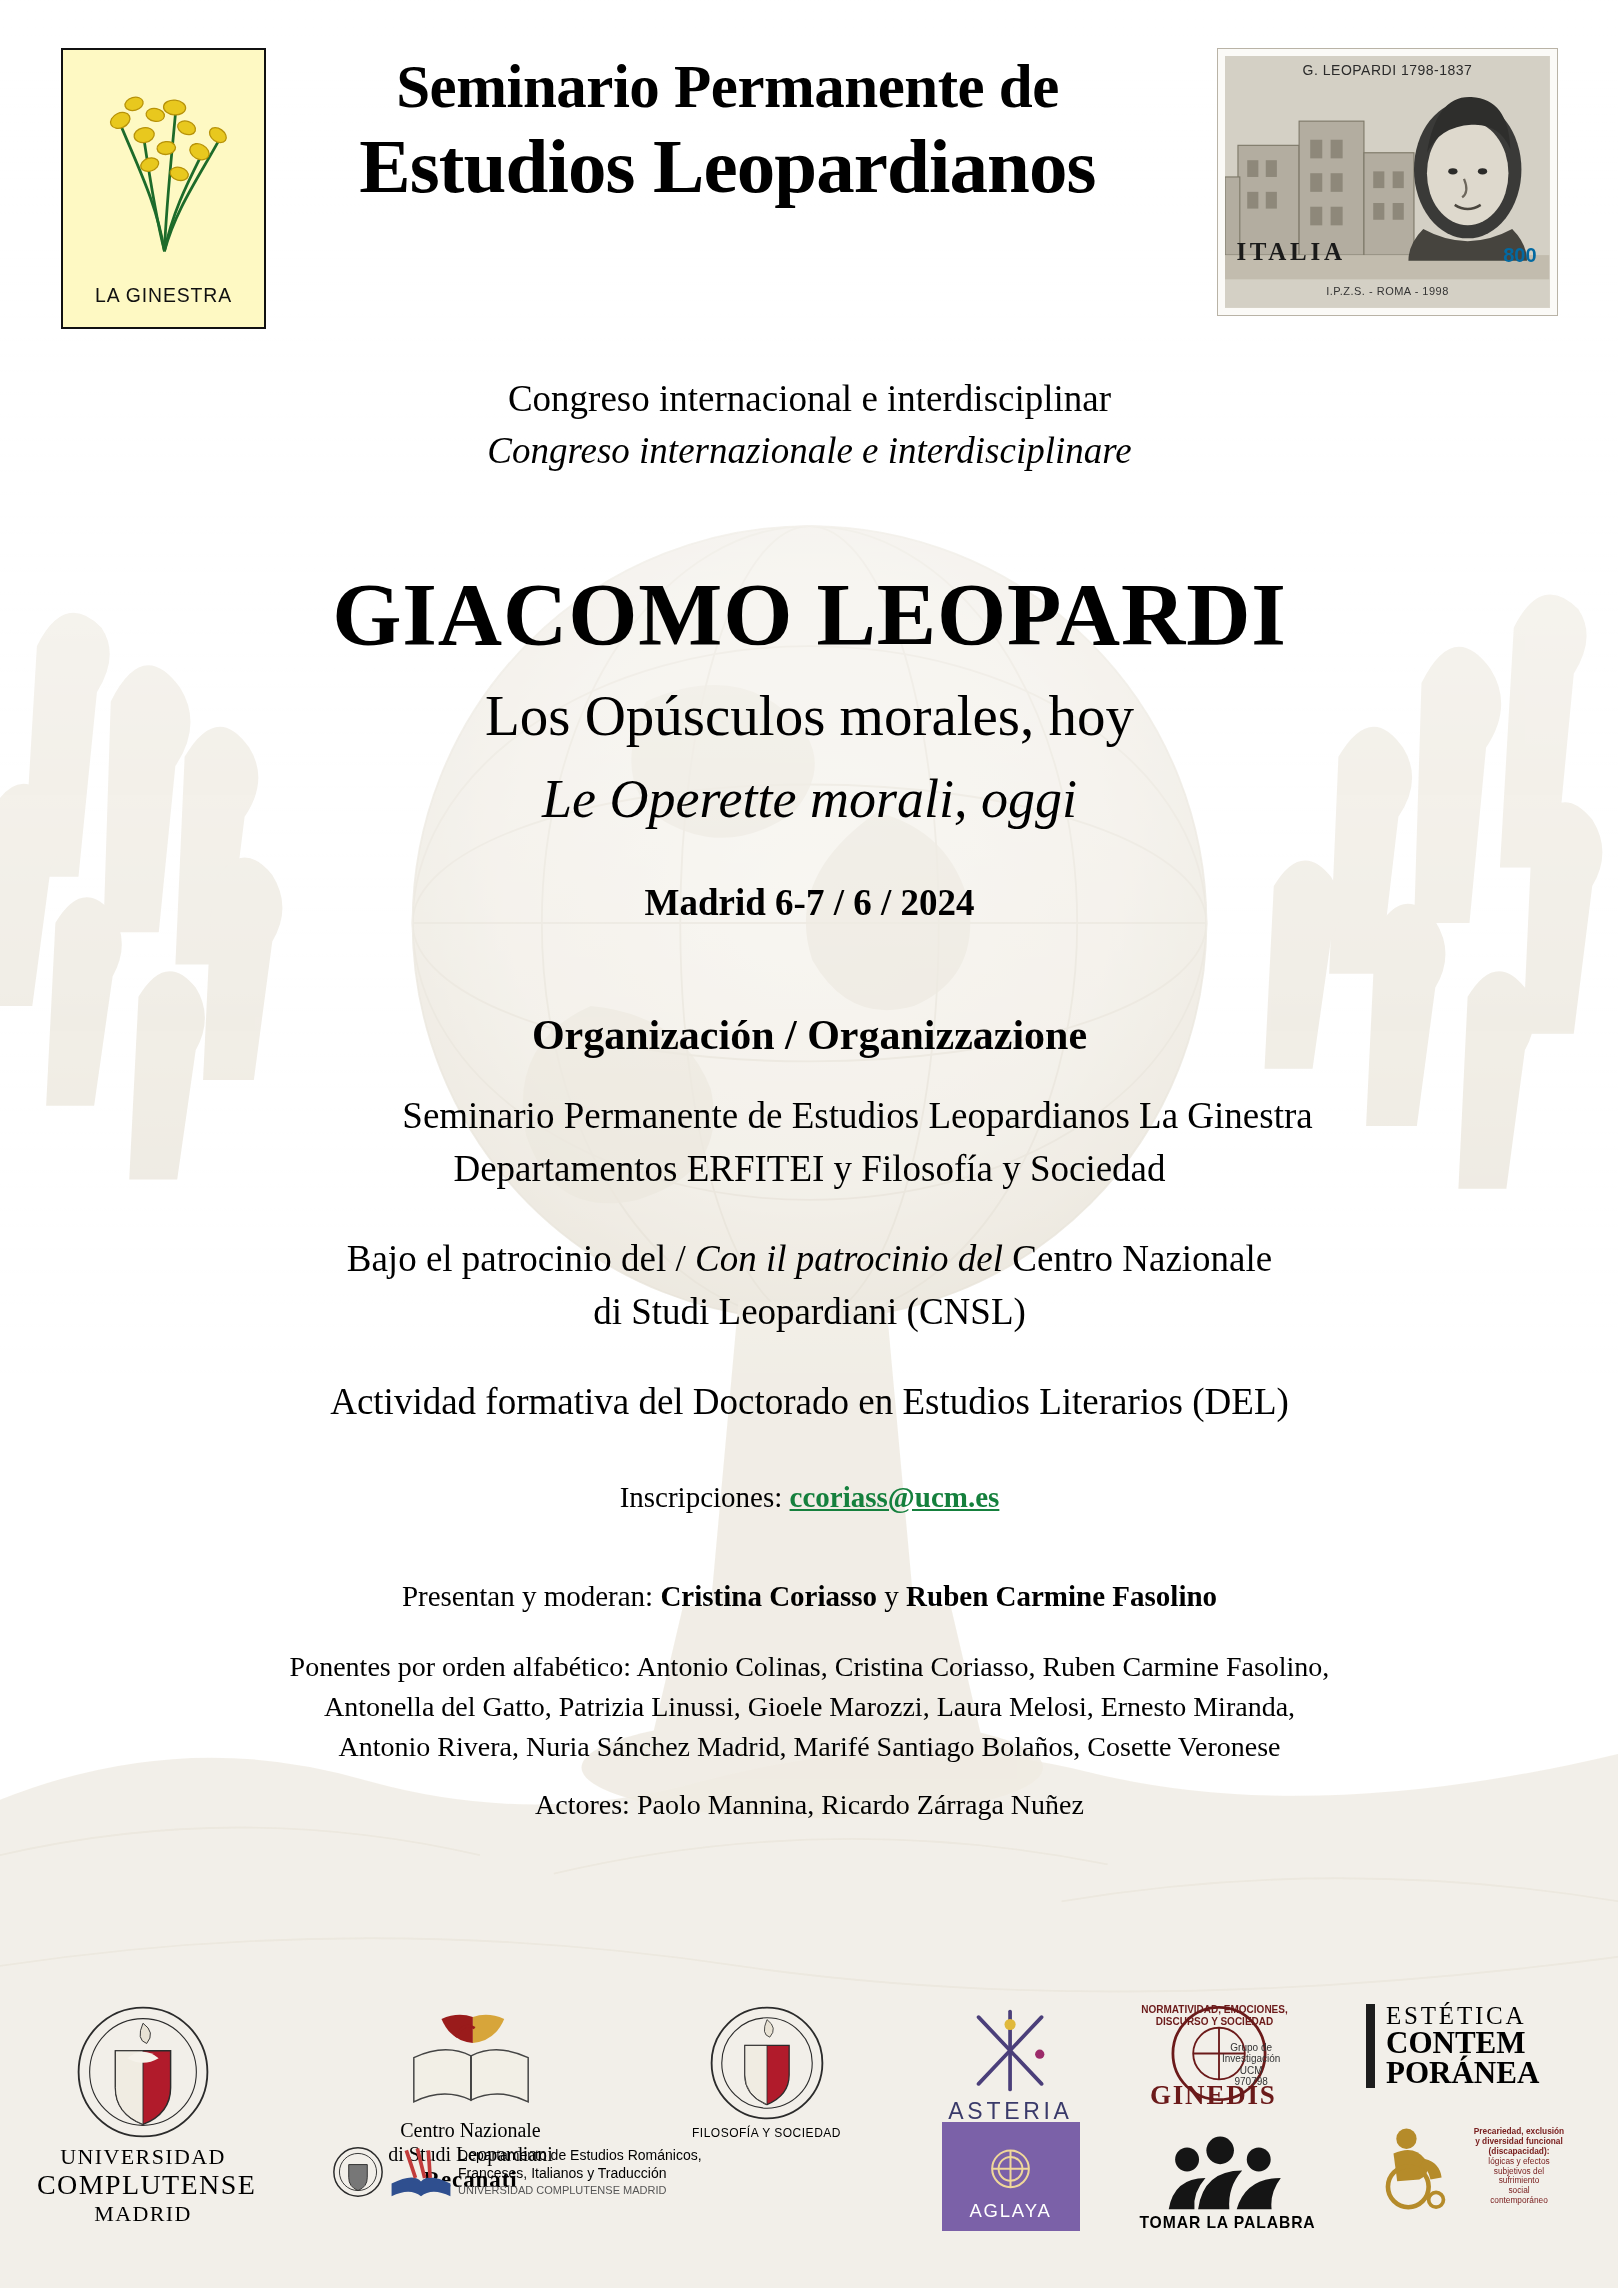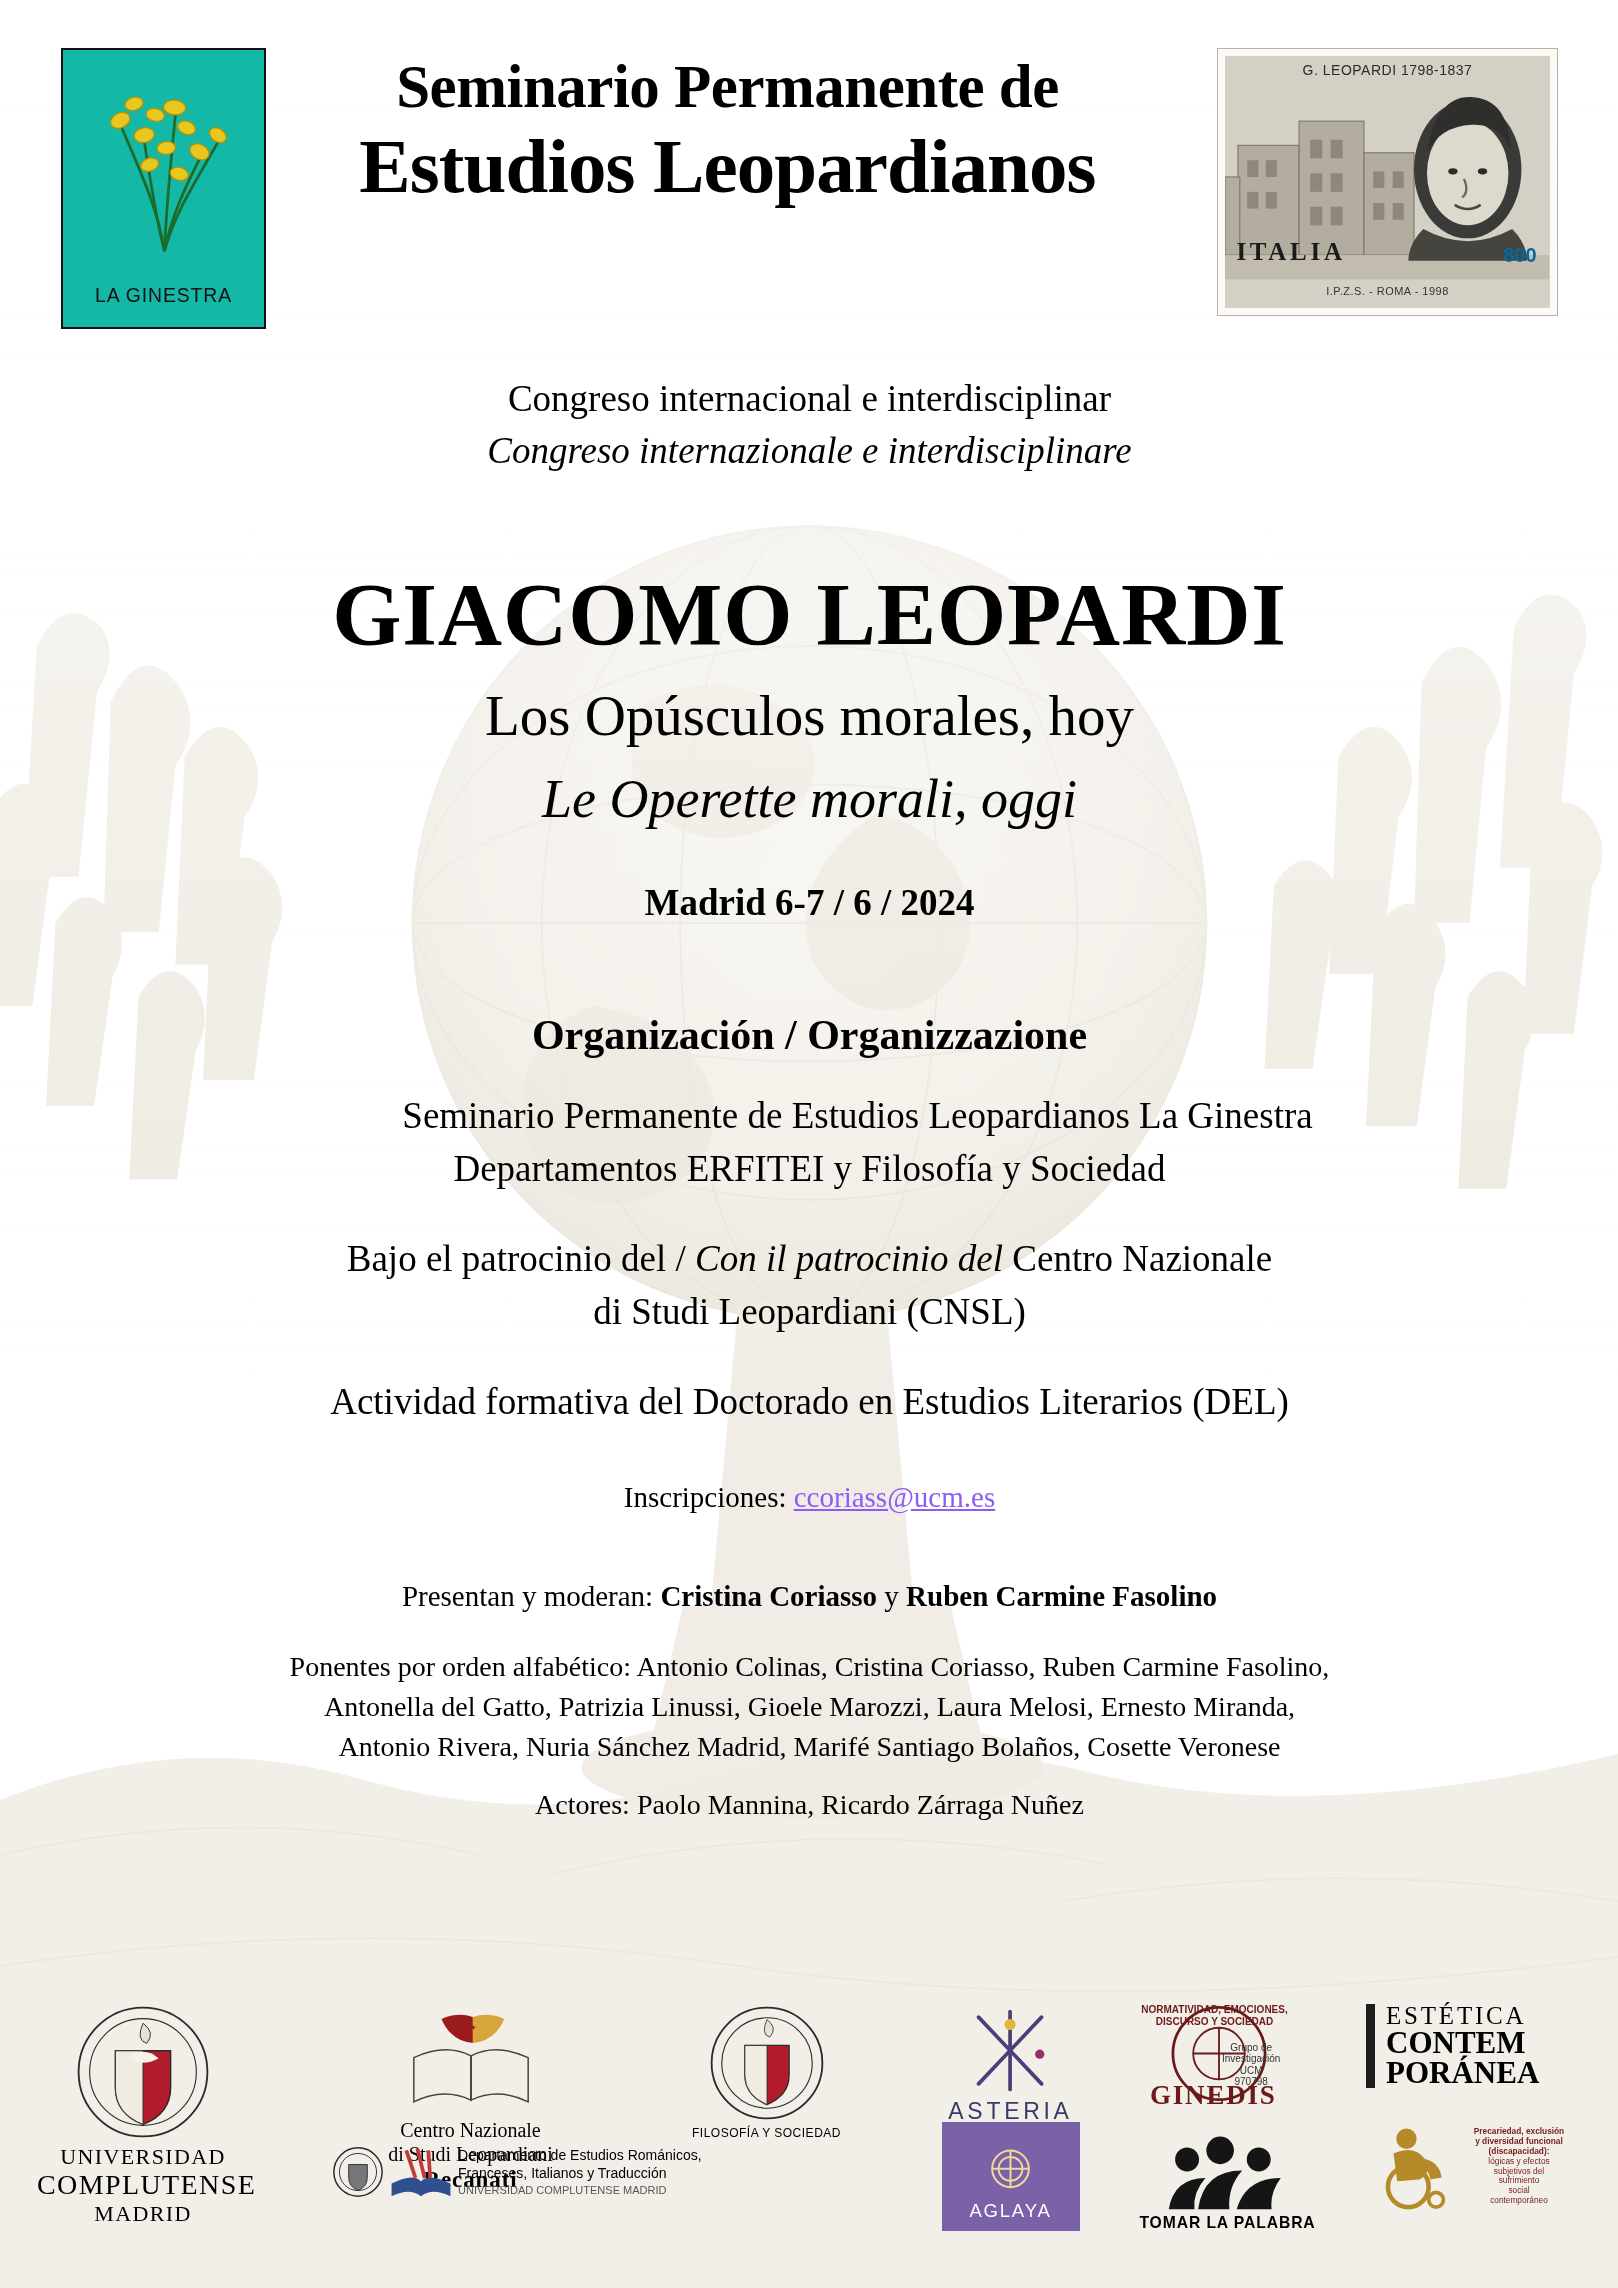--- a/index.html
+++ b/index.html
@@ -42,21 +42,21 @@
     justify-content: space-between;
     padding: 0 61px;
     box-sizing: border-box;
   }
   .ginestra-logo {
     width: 201px;
     height: 277px;
     border: 2.8px solid #111;
     position: relative;
     flex: 0 0 auto;
-    background: #14b8a6;
+    background: #fef9c3;
     text-decoration: underline;
   }
   .ginestra-logo .label {
     position: absolute;
     bottom: 20px;
     left: 0; right: 0;
     text-align: center;
     font-family: "Liberation Sans", sans-serif;
     font-size: 19.4px;
     letter-spacing: 0.9px;
@@ -148,23 +148,23 @@
   .place-date { font-size: 37px; font-weight: bold; }
 
   .org-head { font-size: 42px; font-weight: bold; }
   .org-l { font-size: 37px; }
   .patr { font-size: 37px; }
   .patr i { font-style: italic; }
   .doct { font-size: 37px; }
 
   .insc { font-size: 29px; }
   .insc a {
-    color: #8b5cf6;
+    color: #15803d;
     text-decoration: underline;
-    font-weight: normal;
+    font-weight: bold;
   }
 
   .present { font-size: 29px; }
   .present b { font-weight: bold; }
   .ponentes { font-size: 28px; line-height: 1.42; }
   .actores { font-size: 28px; }
 
   
   .logos {
     position: absolute;

